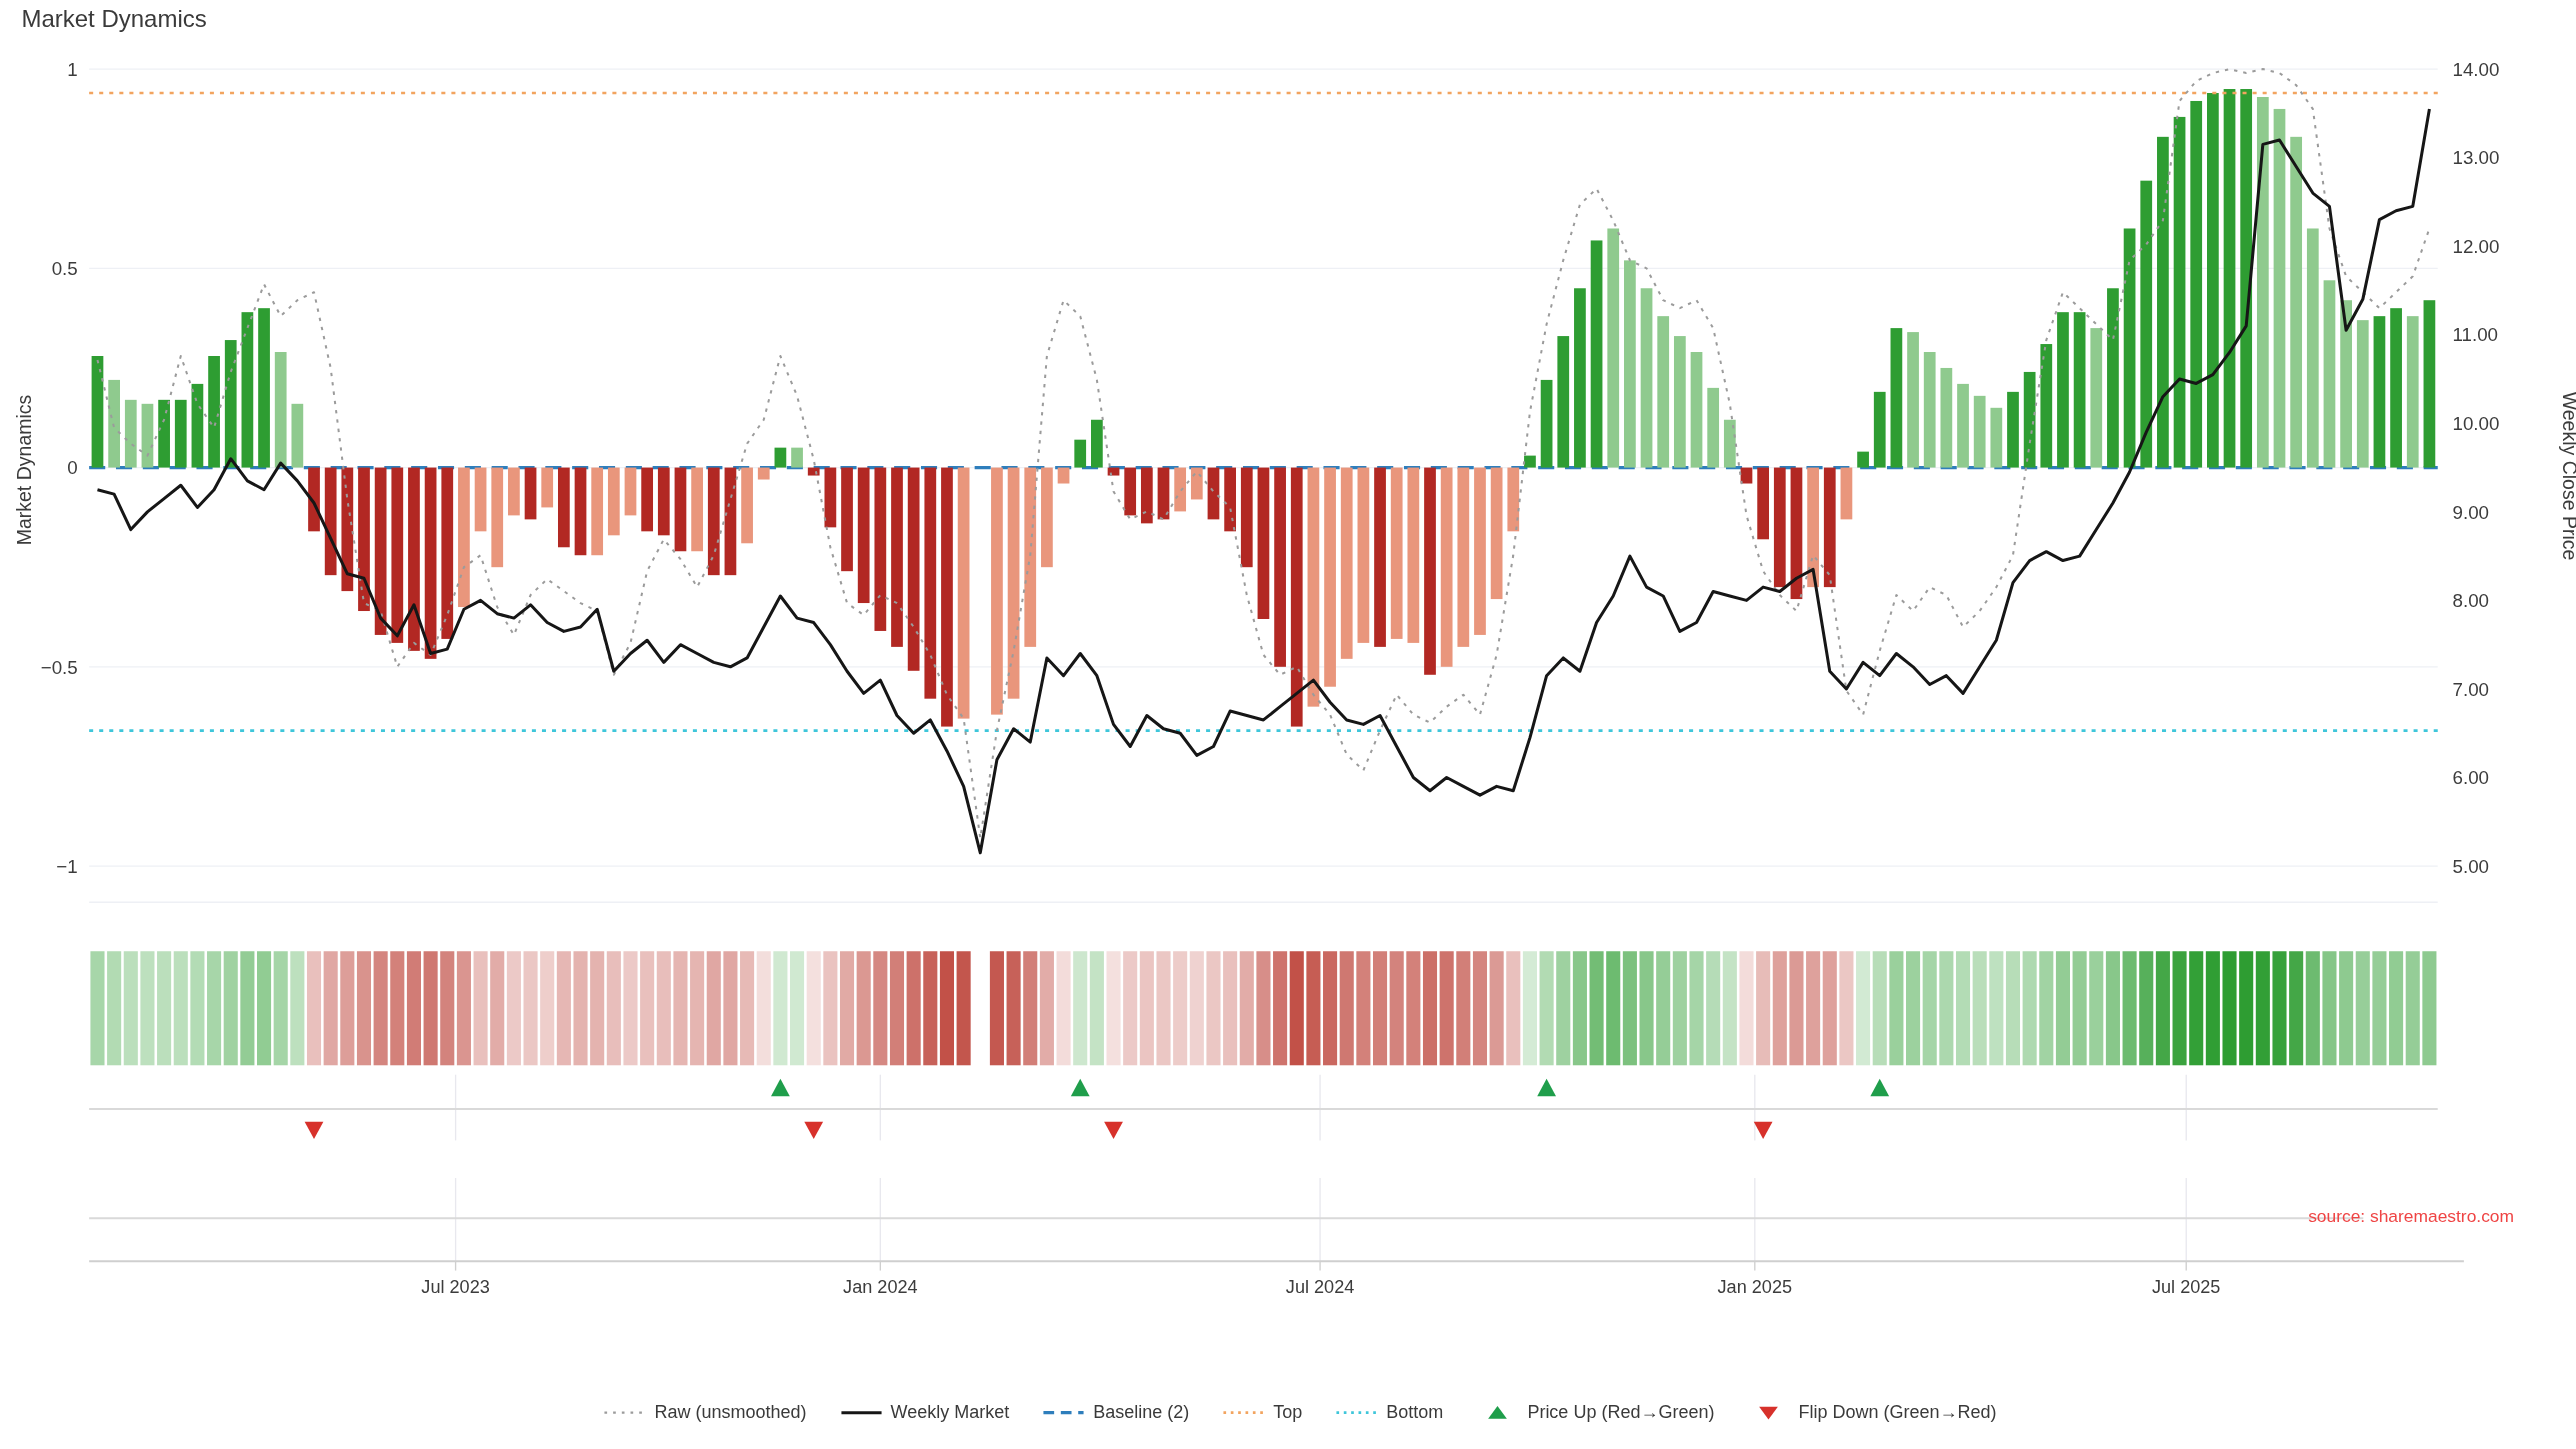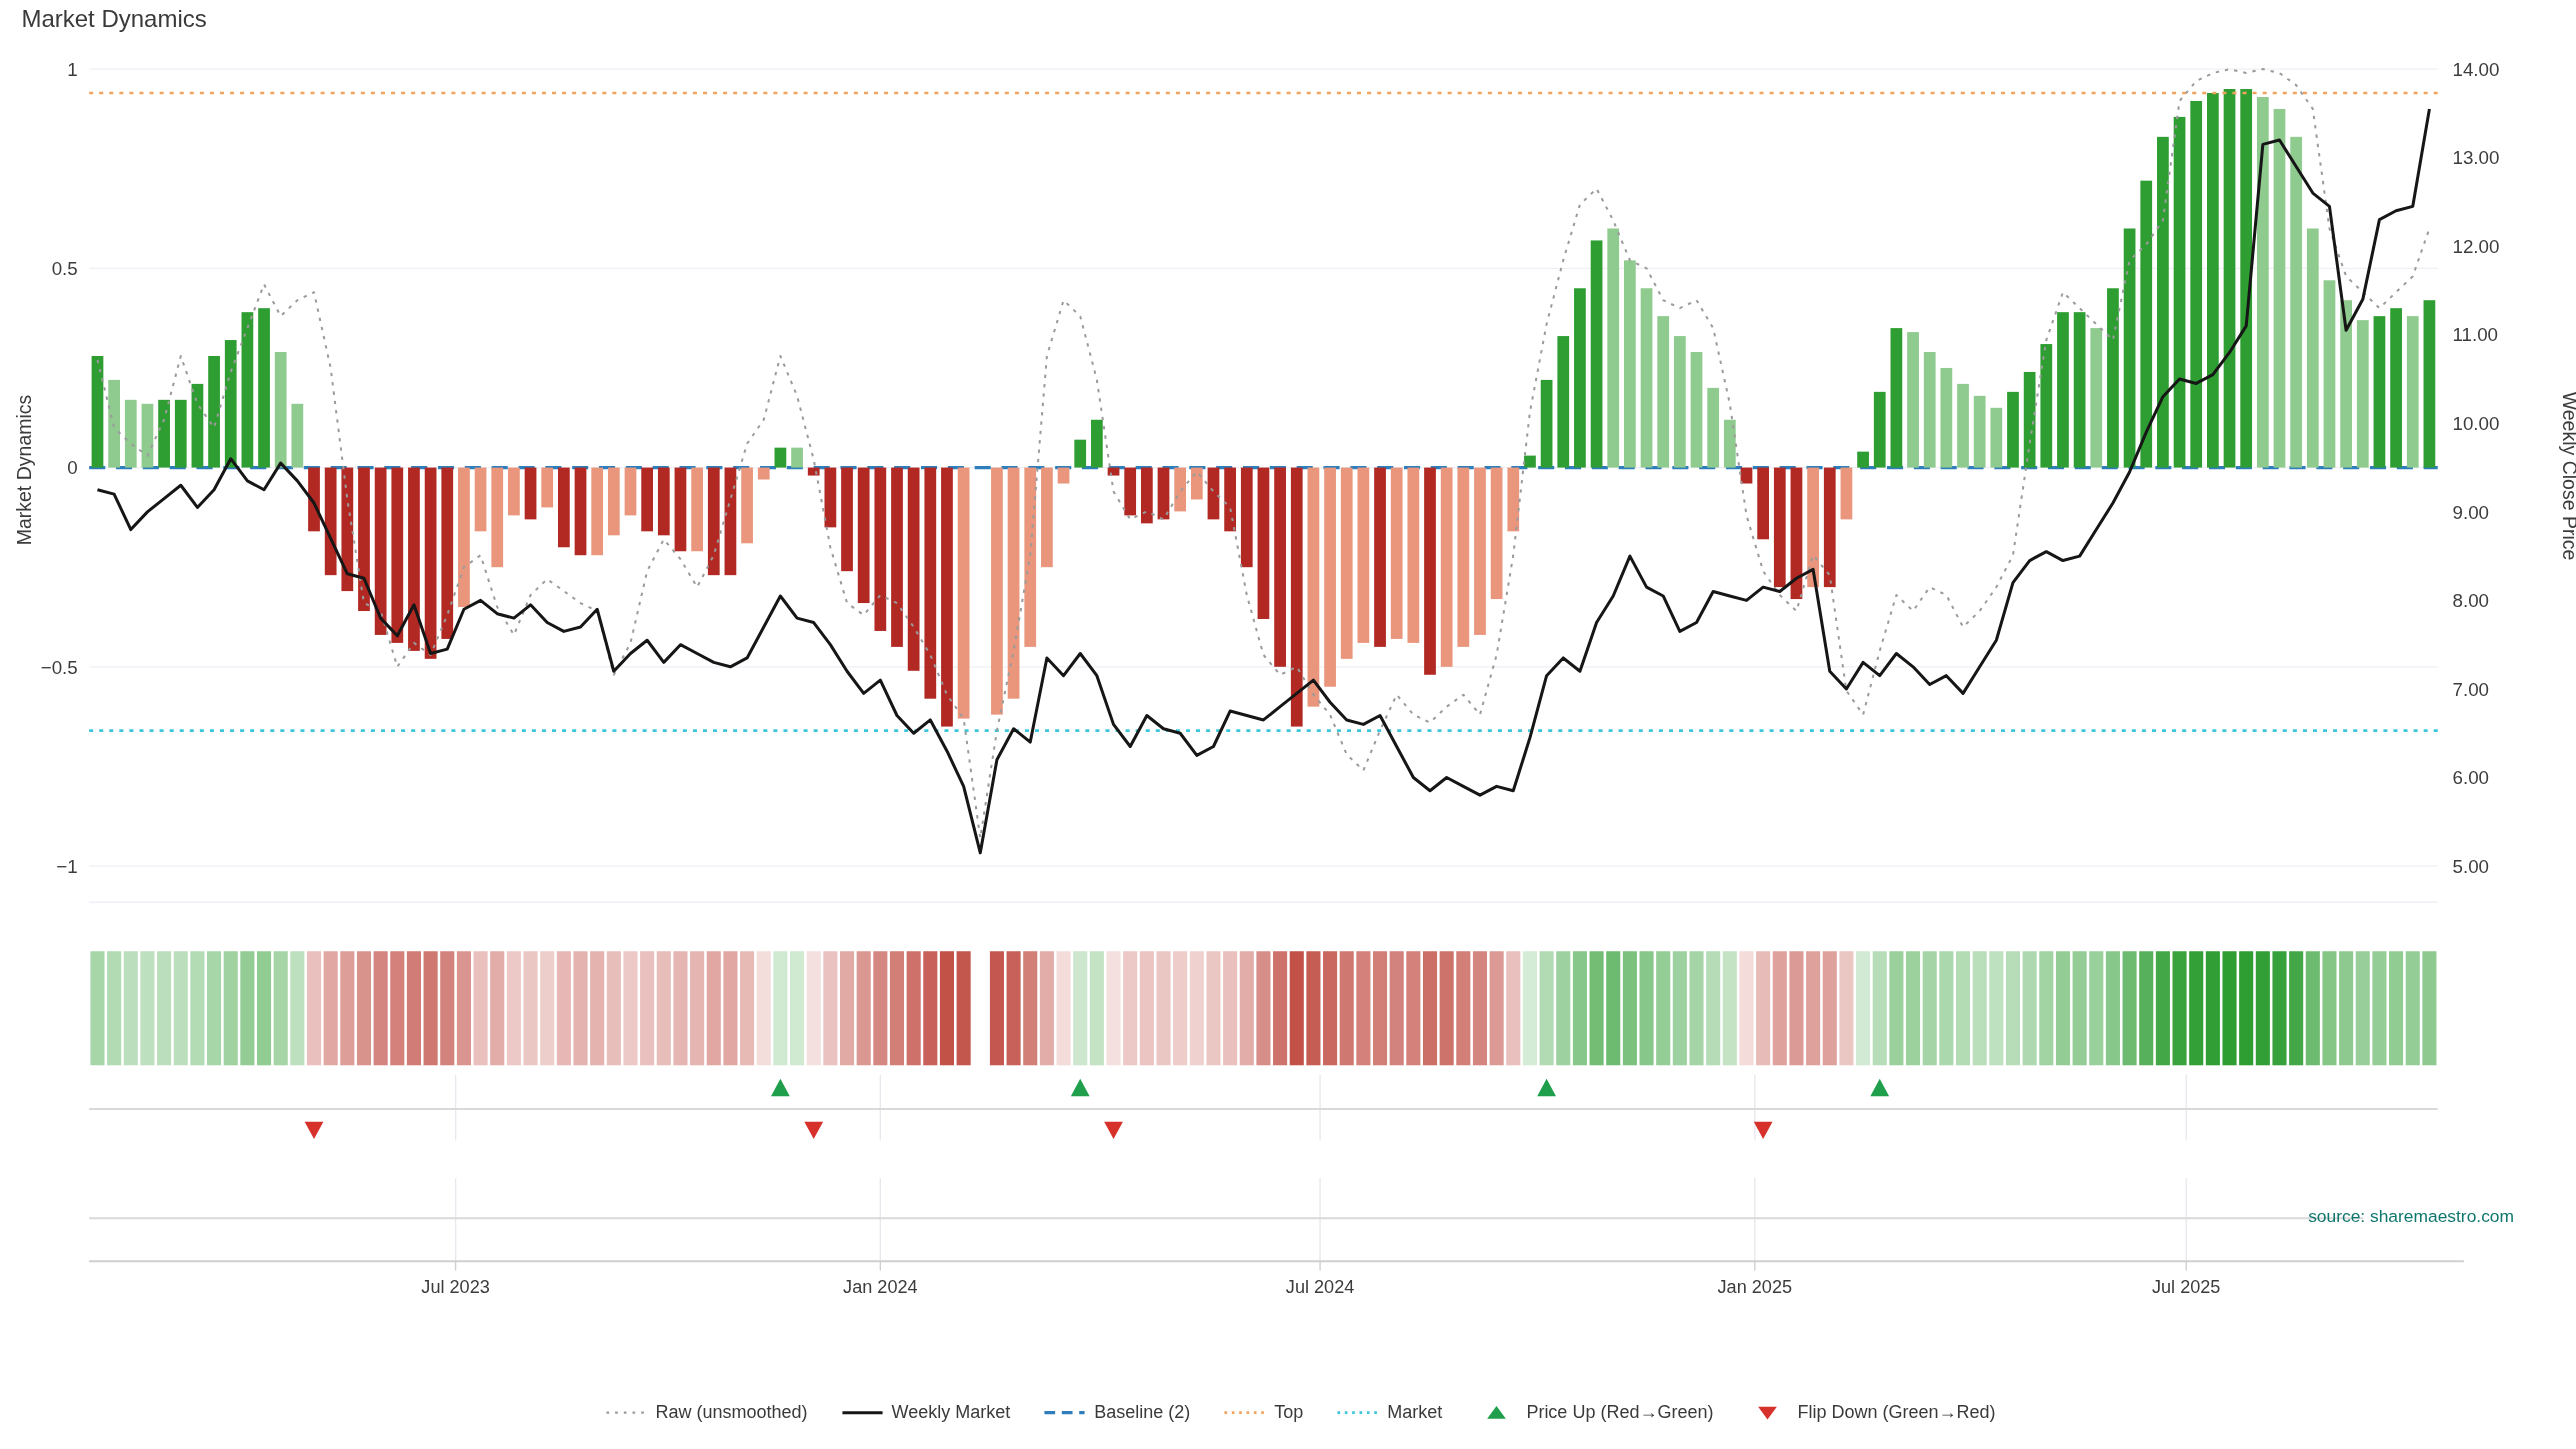--- a/index.html
+++ b/index.html
@@ -3,21 +3,21 @@
 <meta charset="utf-8">
 <style>
   html,body{margin:0;padding:0;background:#ffffff;}
   body{width:2576px;height:1449px;overflow:hidden;font-family:"Liberation Sans",sans-serif;}
   #app{position:relative;width:2576px;height:1449px;background:#ffffff;margin-left:12px;}
   #chart{position:absolute;left:0;top:0;}
   .page-title{position:absolute;left:9.4px;top:5.4px;font-size:24px;color:#3a3a3a;}
   .ylab{position:absolute;font-size:19.5px;color:#3c3c3c;white-space:nowrap;}
   #ylab-left{left:12px;top:470px;transform:translate(-50%,-50%) rotate(-90deg);}
   #ylab-right{left:2557px;top:476px;transform:translate(-50%,-50%) rotate(90deg);}
-  #source{position:absolute;right:74px;top:1206px;font-size:17.4px;color:#0f766e;}
+  #source{position:absolute;right:74px;top:1206px;font-size:17.4px;color:#ef4444;}
   #legend{position:absolute;left:0;top:1402px;width:100%;display:flex;justify-content:center;align-items:center;gap:33px;}
   .legend-item{display:flex;align-items:center;gap:8px;font-size:18px;color:#3a3a3a;white-space:nowrap;}
   .legend-item svg{display:block;}
 </style>
 </head>
 <body>
 
 <div id="app">
   <div class="page-title">Market Dynamics</div>
   <div class="ylab" id="ylab-left">Market Dynamics</div>
@@ -402,21 +402,21 @@
       <div class="legend-item">
         <svg width="43" height="17.4" viewBox="0 0 64 26">
           <line x1="2" x2="62" y1="13" y2="13" stroke="#f2a45f" stroke-width="4" stroke-dasharray="4 7"></line>
         </svg>
         <span>Top</span>
       </div>
       <div class="legend-item">
         <svg width="43" height="17.4" viewBox="0 0 64 26">
           <line x1="2" x2="62" y1="13" y2="13" stroke="#3ec6da" stroke-width="4" stroke-dasharray="4 7"></line>
         </svg>
-        <span>Market</span>
+        <span>Bottom</span>
       </div>
       <div class="legend-item">
         <svg width="43" height="17.4" viewBox="0 0 64 26">
           <polygon points="32,3 18,22 46,22" fill="#1f9e4b"></polygon>
         </svg>
         <span>Price Up (Red→Green)</span>
       </div>
       <div class="legend-item">
         <svg width="43" height="17.4" viewBox="0 0 64 26">
           <polygon points="32,23 18,4 46,4" fill="#d7312b"></polygon>

